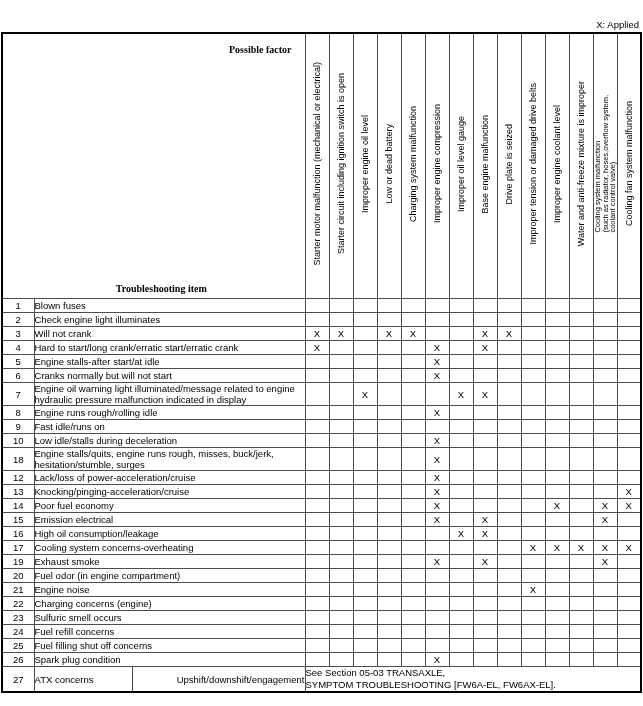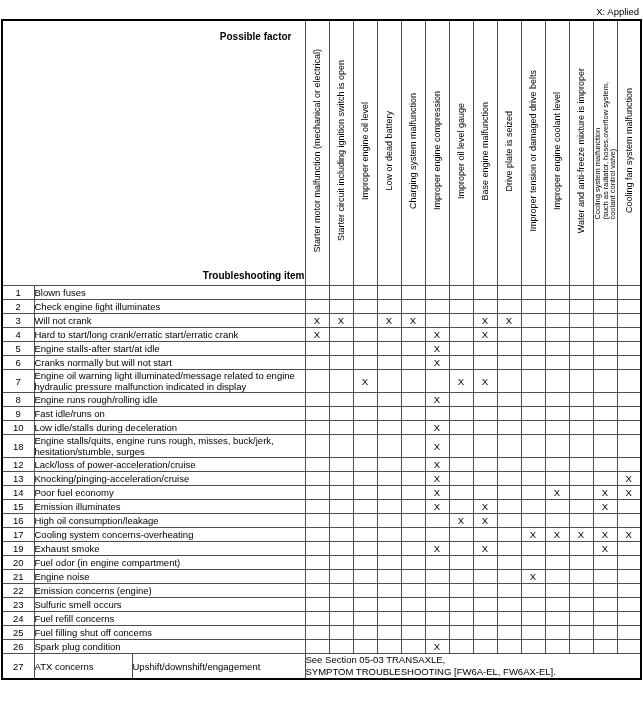--- a/index.html
+++ b/index.html
@@ -1,21 +1,21 @@
 <!DOCTYPE html>
 <html><head>
 <meta charset="utf-8">
 <style>
   html,body{margin:0;padding:0;background:#fff;}
   body{
     width:643px;height:706px;
     font-family:"Liberation Sans",sans-serif;
     color:#000;overflow:hidden;
   }
-  .page{padding-top:6px;}
+  .page{padding-top:19px;}
   .legend{
     text-align:right;
     font-size:9.5px;
     line-height:12px;
     padding-right:4px;
     height:13px;
   }
   table.matrix{
     border-collapse:collapse;
     table-layout:fixed;
@@ -23,33 +23,33 @@
     margin-left:1px;
     border:2px solid #000;
   }
   table.matrix td{
     border:1px solid #4d4d4d;
     padding:0;
     vertical-align:middle;
     overflow:hidden;
   }
   
-  td.hdr-left{vertical-align:top;height:264px;}
+  td.hdr-left{vertical-align:top;height:264px;font-family:Liberation Serif, serif;}
   .hdr-left-inner{
     display:flex;flex-direction:column;justify-content:space-between;
     height:264px;
   }
   .pf-label{
     font-weight:bold;font-size:10px;
     text-align:right;
     padding:10px 13px 0 0;
   }
   .ti-label{
     font-weight:bold;font-size:10px;
-    text-align:right;
+    text-align:center;
     padding:0 0 4px 15px;
   }
   td.factor-cell{
     vertical-align:bottom;
     text-align:center;
     padding:3px 0 5px 0;
   }
   .vtext{
     display:inline-block;
     writing-mode:vertical-rl;
@@ -73,21 +73,21 @@
     padding:1px 0;
   }
   td.label{
     font-size:9.5px;
     line-height:11px;
     padding:1px 3px 1px 5px;
   }
   td.sublabel{
     font-size:9.5px;
     line-height:11px;
-    text-align:left;
+    text-align:right;
     padding:1px 2px;
   }
   td.mark{
     text-align:center;
     font-size:9.5px;
     line-height:11px;
     padding:1px 0;
   }
   td.note{
     text-align:left;
@@ -398,21 +398,21 @@
           <td class="mark"></td>
           <td class="mark"></td>
           <td class="mark"></td>
           <td class="mark">X</td>
           <td class="mark"></td>
           <td class="mark">X</td>
           <td class="mark">X</td>
         </tr>
         <tr>
           <td class="num">15</td>
-          <td class="label" colspan="2">Emission illuminates</td>
+          <td class="label" colspan="2">Emission electrical</td>
           <td class="mark"></td>
           <td class="mark"></td>
           <td class="mark"></td>
           <td class="mark"></td>
           <td class="mark"></td>
           <td class="mark">X</td>
           <td class="mark"></td>
           <td class="mark">X</td>
           <td class="mark"></td>
           <td class="mark"></td>
@@ -506,21 +506,21 @@
           <td class="mark"></td>
           <td class="mark"></td>
           <td class="mark">X</td>
           <td class="mark"></td>
           <td class="mark"></td>
           <td class="mark"></td>
           <td class="mark"></td>
         </tr>
         <tr>
           <td class="num">22</td>
-          <td class="label" colspan="2">Emission concerns (engine)</td>
+          <td class="label" colspan="2">Charging concerns (engine)</td>
           <td class="mark"></td>
           <td class="mark"></td>
           <td class="mark"></td>
           <td class="mark"></td>
           <td class="mark"></td>
           <td class="mark"></td>
           <td class="mark"></td>
           <td class="mark"></td>
           <td class="mark"></td>
           <td class="mark"></td>

